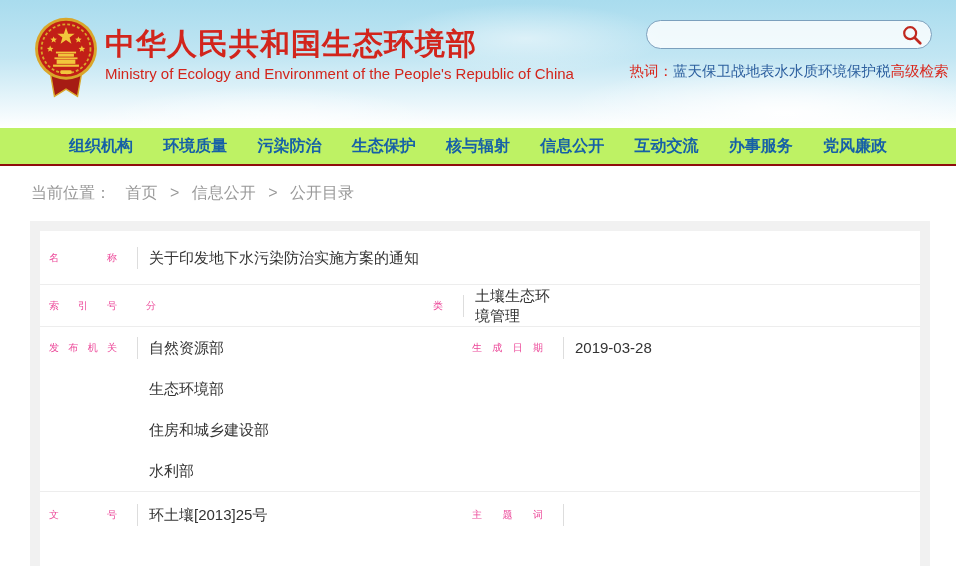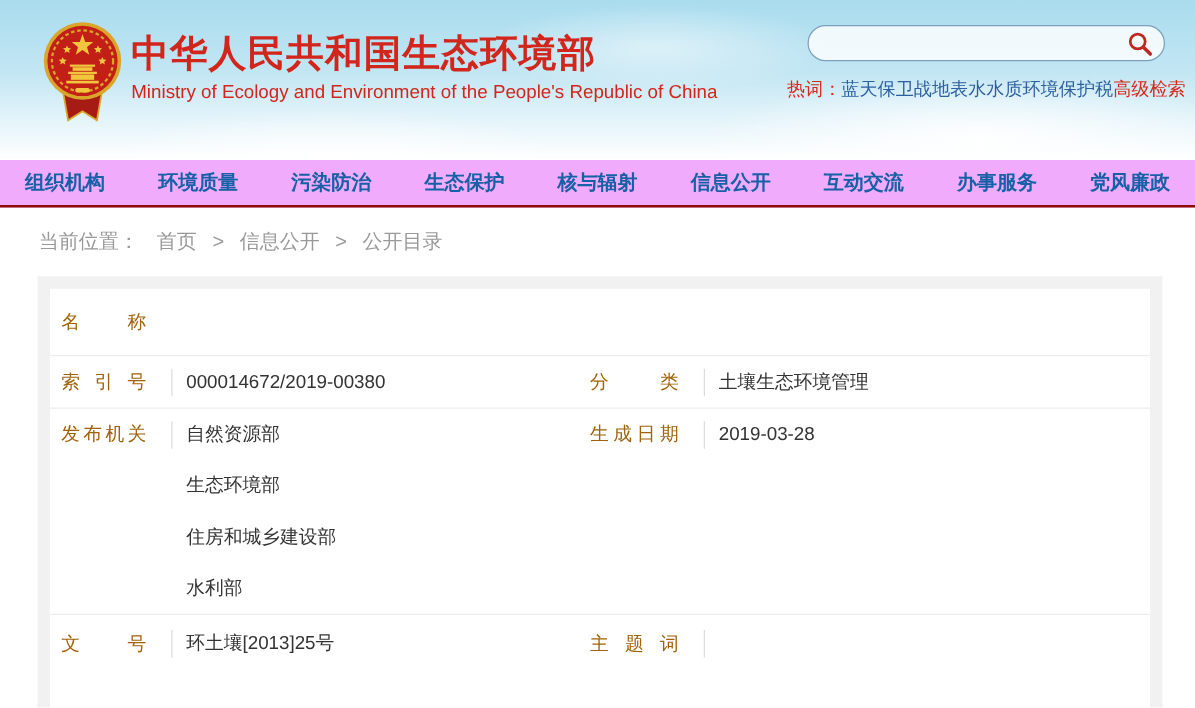--- a/index.html
+++ b/index.html
@@ -33,22 +33,22 @@
   .search-btn { position: absolute; right: 8px; top: 3px; width: 22px; height: 22px;
     background: transparent; border: none; cursor: pointer; padding: 0; }
   .hotwords { margin-top: 13px; display: flex; justify-content: center; 
     font-size: 14.5px; white-space: nowrap; }
   .hotwords .hw-label { color: #d9271d; }
   .hotwords a { text-decoration: none; color: #2c5f9e; }
   .hotwords a.hw-red { color: #d9271d; }
 
   
   .main-nav {
-    height: 38px; background: #f0abfc; display: flex; align-items: center;
-    justify-content: space-between; padding: 0 20px;
+    height: 38px; background: #bef264; display: flex; align-items: center;
+    justify-content: space-between; padding: 0 69px;
     border-bottom: 2px solid #8e0d0d;
   }
   .main-nav a { text-decoration: none; color: #1660a7; font-size: 16px; font-weight: bold; }
 
   
   .breadcrumb { padding: 17px 0 17px 31px; font-size: 16px; color: #999; }
   .breadcrumb a { color: #999; text-decoration: none; }
   .breadcrumb .sep { margin: 0 8px; color: #999; }
   .breadcrumb .bc-label { margin-right: 10px; }
 
@@ -56,21 +56,21 @@
   .content-frame {
     margin-left: 30px; width: 900px; height: 368px;
     background: #f1f1f1; padding: 10px;
   }
   .content-box { background: #fff; width: 880px; min-height: 360px; }
 
   .row { display: grid; grid-template-columns: 97px 326px 100px 357px;
     align-items: center; border-bottom: 1px solid #ededed; min-height: 42px; }
   .row-name { min-height: 54px; }
   .row-doc { min-height: 46px; border-bottom: none; }
-  .lbl { color: #a16207; font-size: 15px; padding: 0 20px 0 9px;
+  .lbl { color: #ec4899; font-size: 10px; padding: 0 20px 0 9px;
     text-align: justify; text-align-last: justify; }
   .val { position: relative; padding-left: 12px; color: #333; font-size: 15px; line-height: 20px; }
   .val.tick::before { content: ""; position: absolute; left: 0; top: 50%;
     transform: translateY(-50%); width: 1px; height: 22px; background: #ddd; }
 
   
   .row-issuer { align-items: start; }
   .row-issuer .lbl, .row-issuer .val { line-height: 41px; }
   .row-issuer .val.tick::before { top: 10px; transform: none; }
   .issuer-line { line-height: 41px; }
@@ -150,25 +150,25 @@
   <a href="#">信息公开</a>
   <span class="sep">&gt;</span>
   <a href="#">公开目录</a>
 </div>
 
 <div class="content-frame">
   <div class="content-box">
 
     <div class="row row-name">
       <div class="lbl">名称</div>
+      <div class="val tick" style="grid-column: 2 / 5;">关于印发地下水污染防治实施方案的通知</div>
     </div>
 
     <div class="row">
       <div class="lbl">索引号</div>
-      <div class="val tick">000014672/2019-00380</div>
       <div class="lbl">分类</div>
       <div class="val tick">土壤生态环境管理</div>
     </div>
 
     <div class="row row-issuer">
       <div class="lbl">发布机关</div>
       <div class="val tick">
         <div class="issuer-line">自然资源部</div>
         <div class="issuer-line">生态环境部</div>
         <div class="issuer-line">住房和城乡建设部</div>

